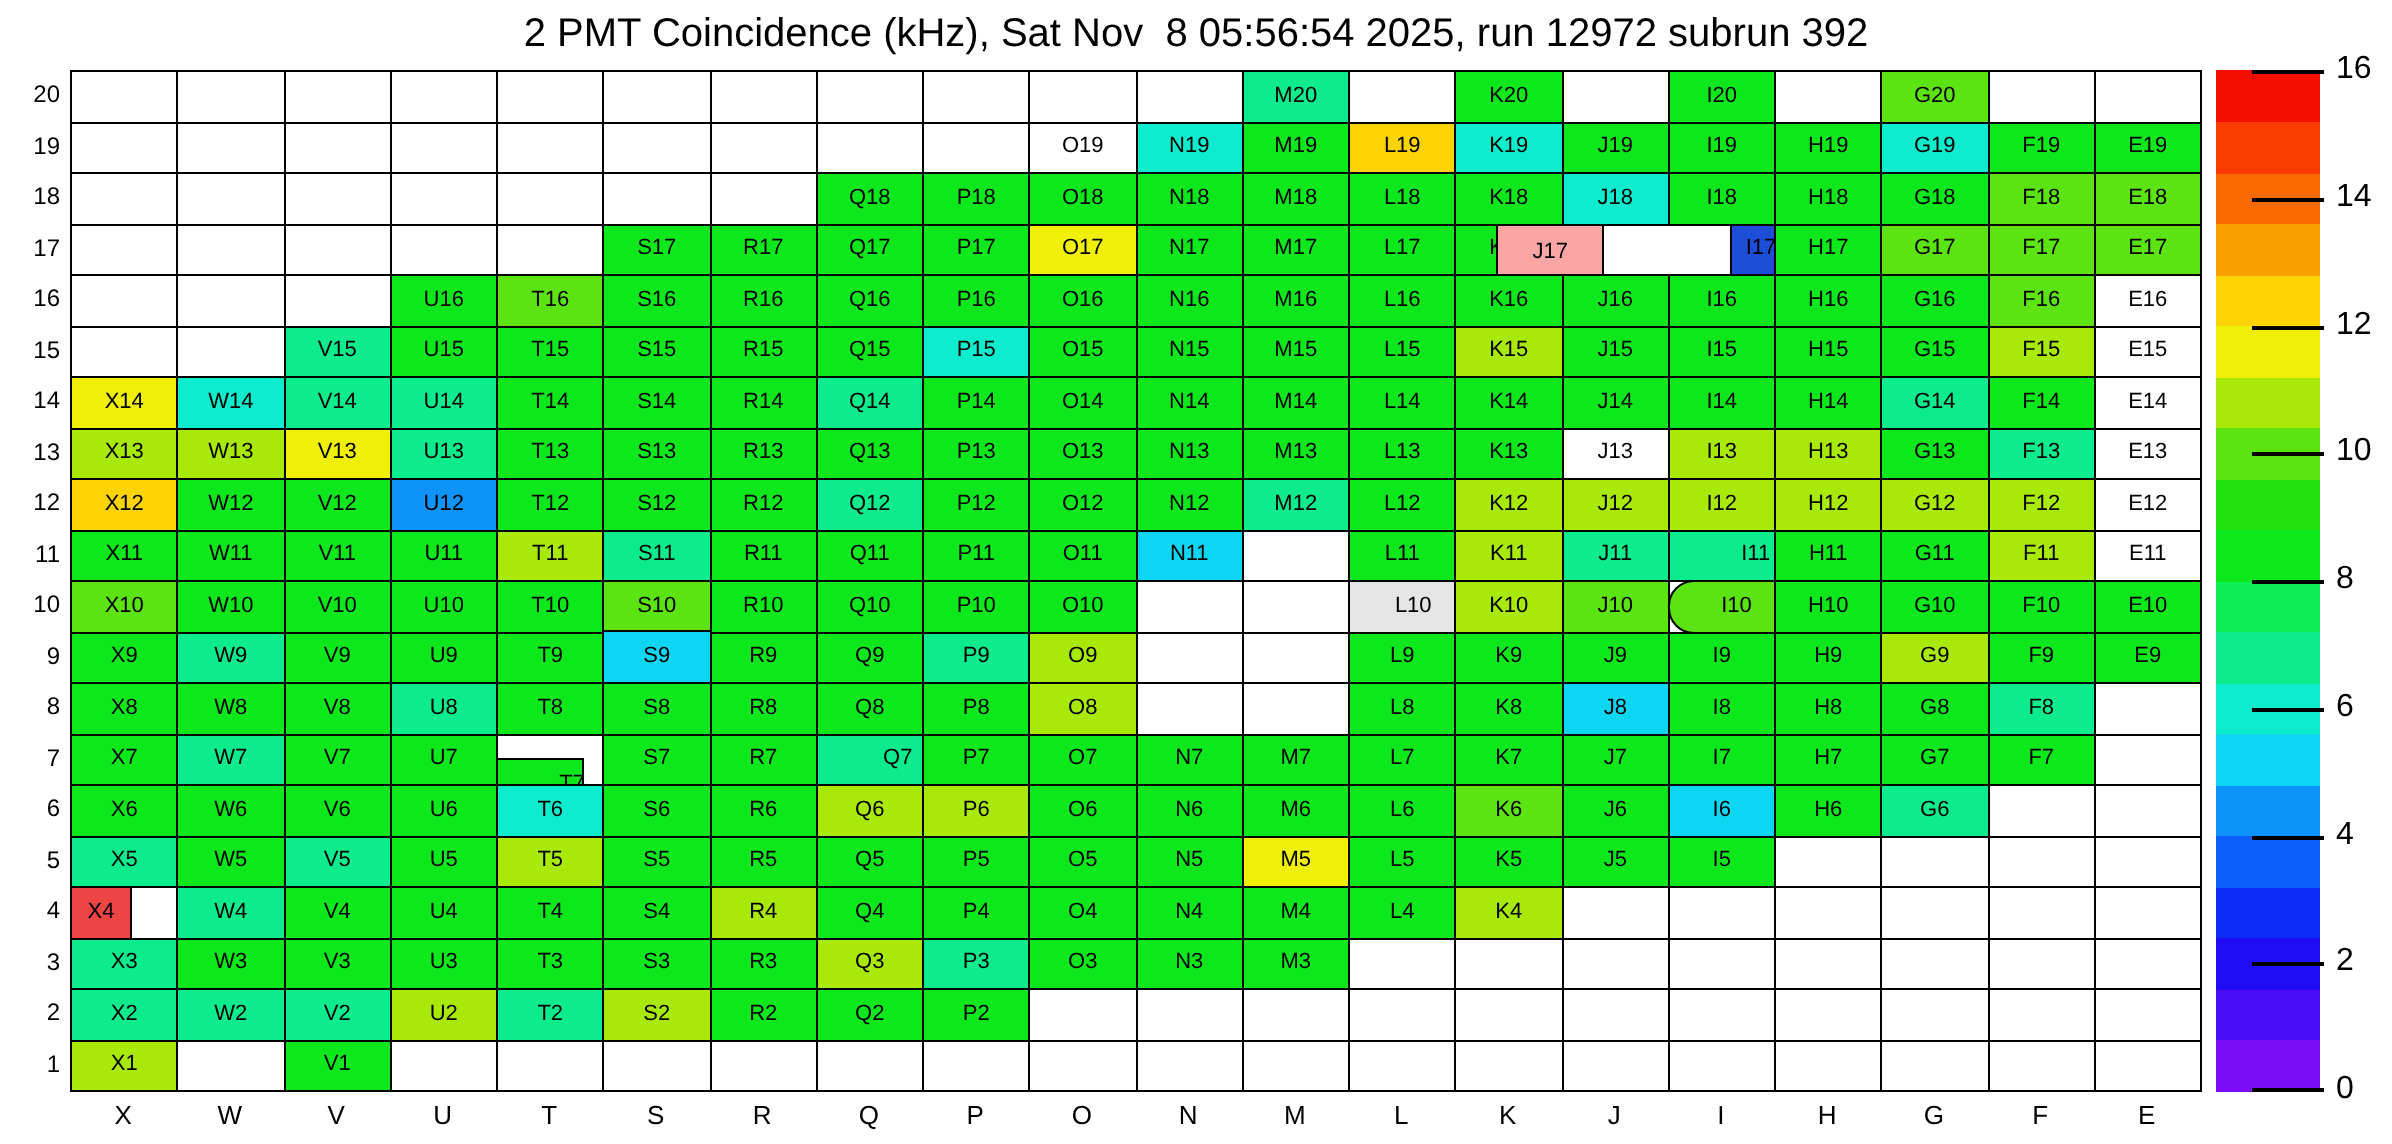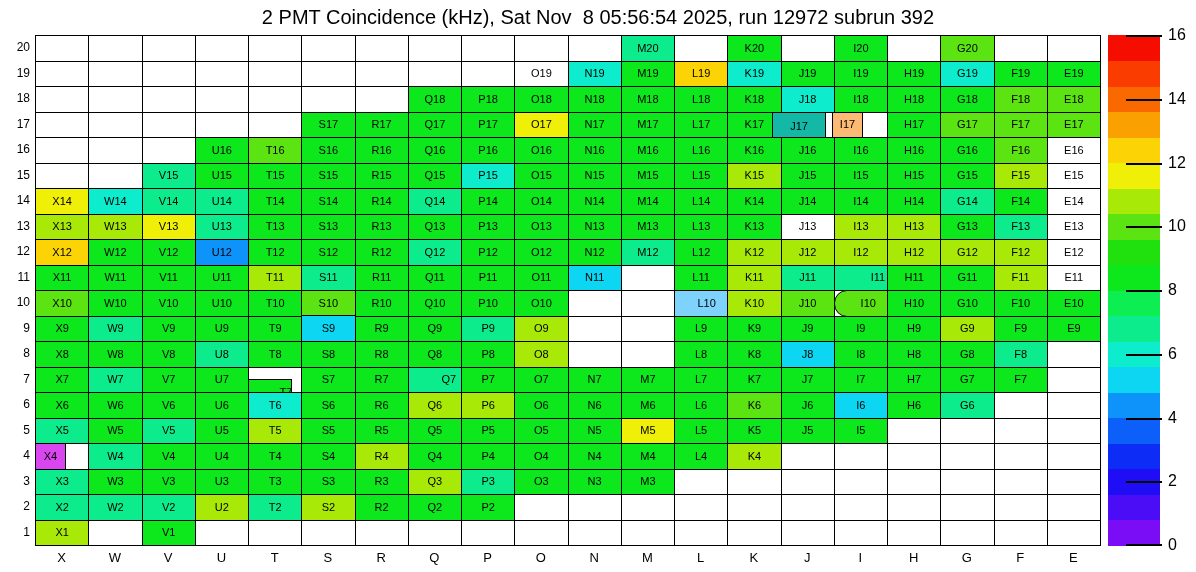--- a/index.html
+++ b/index.html
@@ -86,22 +86,22 @@
     <div class="cell" style="left: 213px; top: 76.5px; width: 54.25px; height: 26.5px; background: rgb(255, 255, 255);"></div>
     <div class="cell" style="left: 266.25px; top: 76.5px; width: 54.25px; height: 26.5px; background: rgb(12, 232, 28);">S17</div>
     <div class="cell" style="left: 319.5px; top: 76.5px; width: 54.25px; height: 26.5px; background: rgb(12, 232, 28);">R17</div>
     <div class="cell" style="left: 372.75px; top: 76.5px; width: 54.25px; height: 26.5px; background: rgb(12, 232, 28);">Q17</div>
     <div class="cell" style="left: 426px; top: 76.5px; width: 54.25px; height: 26.5px; background: rgb(12, 232, 28);">P17</div>
     <div class="cell" style="left: 479.25px; top: 76.5px; width: 54.25px; height: 26.5px; background: rgb(239, 239, 8);">O17</div>
     <div class="cell" style="left: 532.5px; top: 76.5px; width: 54.25px; height: 26.5px; background: rgb(12, 232, 28);">N17</div>
     <div class="cell" style="left: 585.75px; top: 76.5px; width: 54.25px; height: 26.5px; background: rgb(12, 232, 28);">M17</div>
     <div class="cell" style="left: 639px; top: 76.5px; width: 54.25px; height: 26.5px; background: rgb(12, 232, 28);">L17</div>
     <div class="cell" style="left: 692.25px; top: 76.5px; width: 54.25px; height: 26.5px; background: rgb(12, 232, 28);">K17</div>
-    <div class="cell" style="left: 737px; top: 76.5px; width: 54.25px; height: 30px; background: #14b8a6;">J17</div>
-    <div class="cell" style="left: 797px; top: 76.5px; width: 31px; height: 26.5px; background: #fdba74;">I17</div>
+    <div class="cell" style="left: 713px; top: 76.5px; width: 54.25px; height: 30px; background: #fca5a5;">J17</div>
+    <div class="cell" style="left: 830px; top: 76.5px; width: 31px; height: 26.5px; background: #1d4ed8;">I17</div>
     <div class="cell" style="left: 852px; top: 76.5px; width: 54.25px; height: 26.5px; background: rgb(12, 232, 28);">H17</div>
     <div class="cell" style="left: 905.25px; top: 76.5px; width: 54.25px; height: 26.5px; background: rgb(92, 227, 18);">G17</div>
     <div class="cell" style="left: 958.5px; top: 76.5px; width: 54.25px; height: 26.5px; background: rgb(92, 227, 18);">F17</div>
     <div class="cell" style="left: 1011.75px; top: 76.5px; width: 54.25px; height: 26.5px; background: rgb(92, 227, 18);">E17</div>
     <div class="cell" style="left: 0px; top: 102px; width: 54.25px; height: 26.5px; background: rgb(255, 255, 255);"></div>
     <div class="cell" style="left: 53.25px; top: 102px; width: 54.25px; height: 26.5px; background: rgb(255, 255, 255);"></div>
     <div class="cell" style="left: 106.5px; top: 102px; width: 54.25px; height: 26.5px; background: rgb(255, 255, 255);"></div>
     <div class="cell" style="left: 159.75px; top: 102px; width: 54.25px; height: 26.5px; background: rgb(12, 232, 28);">U16</div>
     <div class="cell" style="left: 213px; top: 102px; width: 54.25px; height: 26.5px; background: rgb(92, 227, 18);">T16</div>
     <div class="cell" style="left: 266.25px; top: 102px; width: 54.25px; height: 26.5px; background: rgb(12, 232, 28);">S16</div>
@@ -224,21 +224,21 @@
     <div class="cell" style="left: 106.5px; top: 255px; width: 54.25px; height: 26.5px; background: rgb(12, 232, 28);">V10</div>
     <div class="cell" style="left: 159.75px; top: 255px; width: 54.25px; height: 26.5px; background: rgb(12, 232, 28);">U10</div>
     <div class="cell" style="left: 213px; top: 255px; width: 54.25px; height: 26.5px; background: rgb(12, 232, 28);">T10</div>
     <div class="cell" style="left: 266.25px; top: 255px; width: 54.25px; height: 26.5px; background: rgb(92, 227, 18);">S10</div>
     <div class="cell" style="left: 319.5px; top: 255px; width: 54.25px; height: 26.5px; background: rgb(12, 232, 28);">R10</div>
     <div class="cell" style="left: 372.75px; top: 255px; width: 54.25px; height: 26.5px; background: rgb(12, 232, 28);">Q10</div>
     <div class="cell" style="left: 426px; top: 255px; width: 54.25px; height: 26.5px; background: rgb(12, 232, 28);">P10</div>
     <div class="cell" style="left: 479.25px; top: 255px; width: 54.25px; height: 26.5px; background: rgb(12, 232, 28);">O10</div>
     <div class="cell" style="left: 532.5px; top: 255px; width: 54.25px; height: 26.5px; background: rgb(255, 255, 255);"></div>
     <div class="cell" style="left: 585.75px; top: 255px; width: 54.25px; height: 26.5px; background: rgb(255, 255, 255);"></div>
-    <div class="cell" style="left: 639px; top: 255px; width: 54.25px; height: 26.5px; background: #7dd3fc; padding-left: 11px;">L10</div>
+    <div class="cell" style="left: 639px; top: 255px; width: 54.25px; height: 26.5px; background: #e5e5e5; padding-left: 11px;">L10</div>
     <div class="cell" style="left: 692.25px; top: 255px; width: 54.25px; height: 26.5px; background: rgb(169, 233, 7);">K10</div>
     <div class="cell" style="left: 745.5px; top: 255px; width: 54.25px; height: 26.5px; background: rgb(92, 227, 18);">J10</div>
     <div class="cell" style="left: 798.75px; top: 255px; width: 69px; height: 26.5px; background: rgb(92, 227, 18); border-radius: 13px;">I10</div>
     <div class="cell" style="left: 852px; top: 255px; width: 54.25px; height: 26.5px; background: rgb(12, 232, 28);">H10</div>
     <div class="cell" style="left: 905.25px; top: 255px; width: 54.25px; height: 26.5px; background: rgb(12, 232, 28);">G10</div>
     <div class="cell" style="left: 958.5px; top: 255px; width: 54.25px; height: 26.5px; background: rgb(12, 232, 28);">F10</div>
     <div class="cell" style="left: 1011.75px; top: 255px; width: 54.25px; height: 26.5px; background: rgb(12, 232, 28);">E10</div>
     <div class="cell" style="left: 0px; top: 280.5px; width: 54.25px; height: 26.5px; background: rgb(12, 232, 28);">X9</div>
     <div class="cell" style="left: 53.25px; top: 280.5px; width: 54.25px; height: 26.5px; background: rgb(13, 236, 140);">W9</div>
     <div class="cell" style="left: 106.5px; top: 280.5px; width: 54.25px; height: 26.5px; background: rgb(12, 232, 28);">V9</div>
@@ -332,21 +332,21 @@
     <div class="cell" style="left: 532.5px; top: 382.5px; width: 54.25px; height: 26.5px; background: rgb(12, 232, 28);">N5</div>
     <div class="cell" style="left: 585.75px; top: 382.5px; width: 54.25px; height: 26.5px; background: rgb(239, 239, 8);">M5</div>
     <div class="cell" style="left: 639px; top: 382.5px; width: 54.25px; height: 26.5px; background: rgb(12, 232, 28);">L5</div>
     <div class="cell" style="left: 692.25px; top: 382.5px; width: 54.25px; height: 26.5px; background: rgb(12, 232, 28);">K5</div>
     <div class="cell" style="left: 745.5px; top: 382.5px; width: 54.25px; height: 26.5px; background: rgb(12, 232, 28);">J5</div>
     <div class="cell" style="left: 798.75px; top: 382.5px; width: 54.25px; height: 26.5px; background: rgb(12, 232, 28);">I5</div>
     <div class="cell" style="left: 852px; top: 382.5px; width: 54.25px; height: 26.5px; background: rgb(255, 255, 255);"></div>
     <div class="cell" style="left: 905.25px; top: 382.5px; width: 54.25px; height: 26.5px; background: rgb(255, 255, 255);"></div>
     <div class="cell" style="left: 958.5px; top: 382.5px; width: 54.25px; height: 26.5px; background: rgb(255, 255, 255);"></div>
     <div class="cell" style="left: 1011.75px; top: 382.5px; width: 54.25px; height: 26.5px; background: rgb(255, 255, 255);"></div>
-    <div class="cell" style="left: 0px; top: 408px; width: 31px; height: 26.5px; background: #d946ef;">X4</div>
+    <div class="cell" style="left: 0px; top: 408px; width: 31px; height: 26.5px; background: #ef4444;">X4</div>
     <div class="cell" style="left: 53.25px; top: 408px; width: 54.25px; height: 26.5px; background: rgb(13, 236, 140);">W4</div>
     <div class="cell" style="left: 106.5px; top: 408px; width: 54.25px; height: 26.5px; background: rgb(12, 232, 28);">V4</div>
     <div class="cell" style="left: 159.75px; top: 408px; width: 54.25px; height: 26.5px; background: rgb(12, 232, 28);">U4</div>
     <div class="cell" style="left: 213px; top: 408px; width: 54.25px; height: 26.5px; background: rgb(12, 232, 28);">T4</div>
     <div class="cell" style="left: 266.25px; top: 408px; width: 54.25px; height: 26.5px; background: rgb(12, 232, 28);">S4</div>
     <div class="cell" style="left: 319.5px; top: 408px; width: 54.25px; height: 26.5px; background: rgb(169, 233, 7);">R4</div>
     <div class="cell" style="left: 372.75px; top: 408px; width: 54.25px; height: 26.5px; background: rgb(12, 232, 28);">Q4</div>
     <div class="cell" style="left: 426px; top: 408px; width: 54.25px; height: 26.5px; background: rgb(12, 232, 28);">P4</div>
     <div class="cell" style="left: 479.25px; top: 408px; width: 54.25px; height: 26.5px; background: rgb(12, 232, 28);">O4</div>
     <div class="cell" style="left: 532.5px; top: 408px; width: 54.25px; height: 26.5px; background: rgb(12, 232, 28);">N4</div>

